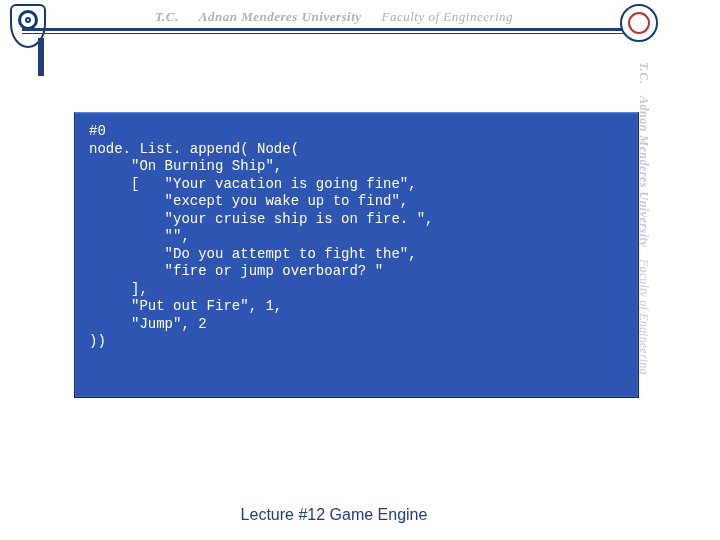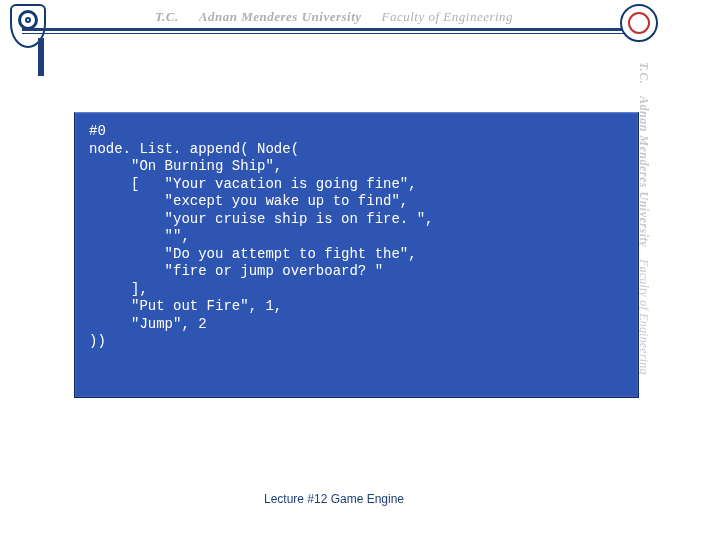--- a/index.html
+++ b/index.html
@@ -60,22 +60,22 @@
     position: absolute; left: 74px; top: 112px; width: 565px; height: 286px;
     background: #2f55b2; border: 1px solid #0e2a66; border-top-color: #5a7fd6;
     box-shadow: inset 0 0 0 1px rgba(255,255,255,0.08);
     padding: 10px 14px;
   }
   .codebox pre {
     font-family: "Courier New", Courier, monospace; font-size: 14px; line-height: 1.25;
     color: #fff; white-space: pre;
   }
   .footer {
-    position: absolute; left: 0; bottom: 34px; width: 100%; text-align: center;
-    font-size: 12px; color: #1f3f7a; font-family: Arial, Helvetica, sans-serif;
+    position: absolute; left: 0; bottom: 16px; width: 100%; text-align: center;
+    font-size: 16px; color: #1f3f7a; font-family: Arial, Helvetica, sans-serif;
   }
 </style>
 </head>
 <body>
 
 <div class="slide">
 
   <div class="logo-left">
     <div class="shield">
       <div class="ring">

